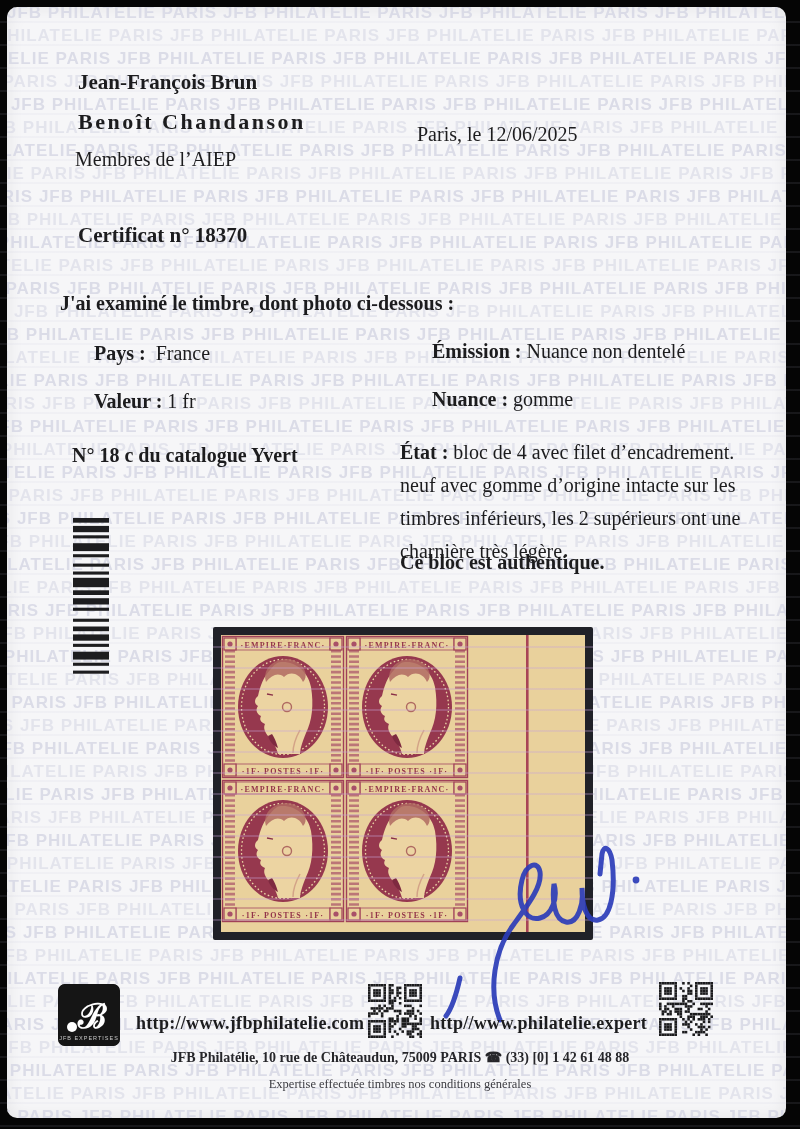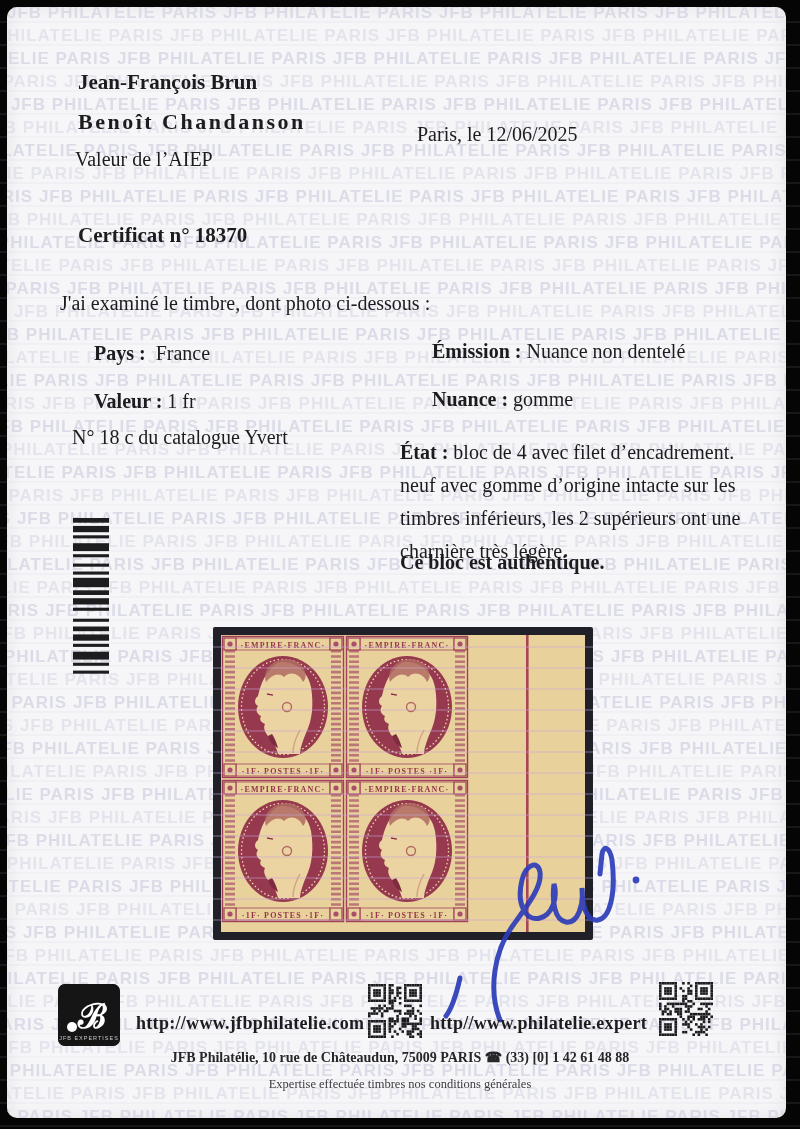--- a/index.html
+++ b/index.html
@@ -12,21 +12,21 @@
   .wm-row{position:absolute;white-space:nowrap;font-family:"Liberation Sans","DejaVu Sans",sans-serif;
           font-size:17px;letter-spacing:1px;color:#d5d6e4;font-weight:bold;}
   .abs{position:absolute;}
   .b{font-weight:bold;}
   .name1{left:78px;top:70px;font-size:21px;font-weight:bold;}
   .name2{left:78px;top:109px;font-size:22px;font-weight:bold;letter-spacing:2.5px;}
   .membership{left:75px;top:148px;font-size:20px;}
   .cert-title{left:419px;top:66px;font-size:23px;font-weight:bold;}
   .cert-date{left:417px;top:123px;font-size:20px;}
   .cert-no{left:78px;top:223px;font-size:21px;font-weight:bold;}
-  .intro{left:60px;top:292px;font-size:20px;}
+  .intro{left:60px;top:292px;font-size:20px;font-weight:bold;}
   .frow{font-size:20px;}
   .frow .lab{font-weight:bold;margin-left:32px;}
   .etat{left:400px;top:436px;width:352px;font-size:20px;line-height:33px;}
   .conclusion{left:400px;top:551px;font-size:20px;font-weight:bold;}
   .photo-wrap{left:213px;top:627px;width:380px;height:313px;}
   .stripes{left:213px;top:627px;width:380px;height:313px;pointer-events:none;
            background:repeating-linear-gradient(180deg,rgba(198,162,214,0) 0 19px,rgba(198,162,214,.30) 19px 21px);}
   .page-stripes{position:absolute;inset:0;pointer-events:none;
            background:repeating-linear-gradient(180deg,rgba(188,188,212,0) 0 21px,rgba(188,188,212,.10) 21px 23px);}
   .sig{left:430px;top:830px;width:250px;height:200px;}
@@ -95,33 +95,33 @@
       <div class="wm-row" style="top: 1008px; left: -172px; opacity: 0.8;">JFB PHILATELIE PARIS JFB PHILATELIE PARIS JFB PHILATELIE PARIS JFB PHILATELIE PARIS JFB PHILATELIE PARIS JFB PHILATELIE PARIS JFB PHILATELIE PARIS JFB PHILATELIE PARIS JFB PHILATELIE PARIS </div>
       <div class="wm-row" style="top: 1031px; left: -225px; opacity: 0.55;">JFB PHILATELIE PARIS JFB PHILATELIE PARIS JFB PHILATELIE PARIS JFB PHILATELIE PARIS JFB PHILATELIE PARIS JFB PHILATELIE PARIS JFB PHILATELIE PARIS JFB PHILATELIE PARIS JFB PHILATELIE PARIS </div>
       <div class="wm-row" style="top: 1054px; left: -38px; opacity: 0.8;">JFB PHILATELIE PARIS JFB PHILATELIE PARIS JFB PHILATELIE PARIS JFB PHILATELIE PARIS JFB PHILATELIE PARIS JFB PHILATELIE PARIS JFB PHILATELIE PARIS JFB PHILATELIE PARIS JFB PHILATELIE PARIS </div>
       <div class="wm-row" style="top: 1077px; left: -91px; opacity: 0.55;">JFB PHILATELIE PARIS JFB PHILATELIE PARIS JFB PHILATELIE PARIS JFB PHILATELIE PARIS JFB PHILATELIE PARIS JFB PHILATELIE PARIS JFB PHILATELIE PARIS JFB PHILATELIE PARIS JFB PHILATELIE PARIS </div>
       <div class="wm-row" style="top: 1100px; left: -144px; opacity: 0.8;">JFB PHILATELIE PARIS JFB PHILATELIE PARIS JFB PHILATELIE PARIS JFB PHILATELIE PARIS JFB PHILATELIE PARIS JFB PHILATELIE PARIS JFB PHILATELIE PARIS JFB PHILATELIE PARIS JFB PHILATELIE PARIS </div>
     </div>
   <div class="page-stripes"></div>
 
   <div class="abs name1">Jean-François Brun</div>
   <div class="abs name2">Benoît Chandanson</div>
-  <div class="abs membership">Valeur de l’AIEP</div>
+  <div class="abs membership">Membres de l’AIEP</div>
   <div class="abs cert-date">Paris, le 12/06/2025</div>
   <div class="abs cert-no">Certificat n° 18370</div>
 
   <div class="abs intro">J'ai examiné le timbre, dont photo ci-dessous :</div>
 
   <div class="abs frow" style="left:62px;top:342px;">
     <span class="lab">Pays :</span>&nbsp;&nbsp;<span>France</span>
   </div>
   <div class="abs frow" style="left:62px;top:390px;">
     <span class="lab">Valeur :</span>&nbsp;<span>1 fr</span>
   </div>
-  <div class="abs frow lab" style="left:62px;top:426px;font-weight:normal;padding-left:10px;">N° 18 c du catalogue Yvert</div>
+  <div class="abs frow lab" style="left:62px;top:444px;font-weight:bold;padding-left:10px;">N° 18 c du catalogue Yvert</div>
 
   <div class="abs frow" style="left:400px;top:340px;">
     <span class="lab">Émission :</span>&nbsp;<span>Nuance non dentelé</span>
   </div>
   <div class="abs frow" style="left:400px;top:388px;">
     <span class="lab">Nuance :</span>&nbsp;<span>gomme</span>
   </div>
   <div class="abs etat">
     <span class="b">État :</span>
     <span>bloc de 4 avec filet d’encadrement. neuf avec gomme d’origine intacte sur les timbres inférieurs, les 2 supérieurs ont une charnière très légère.</span>

